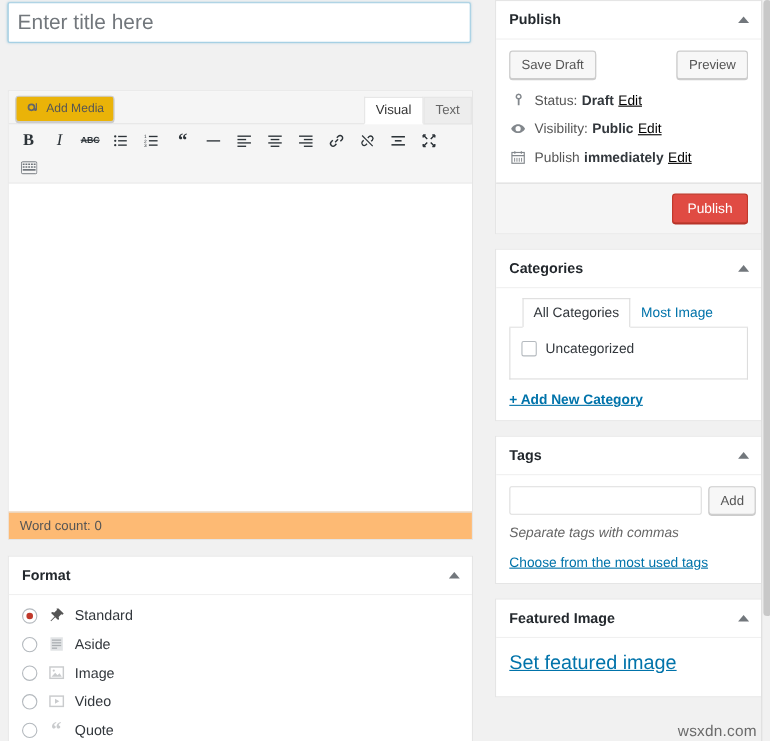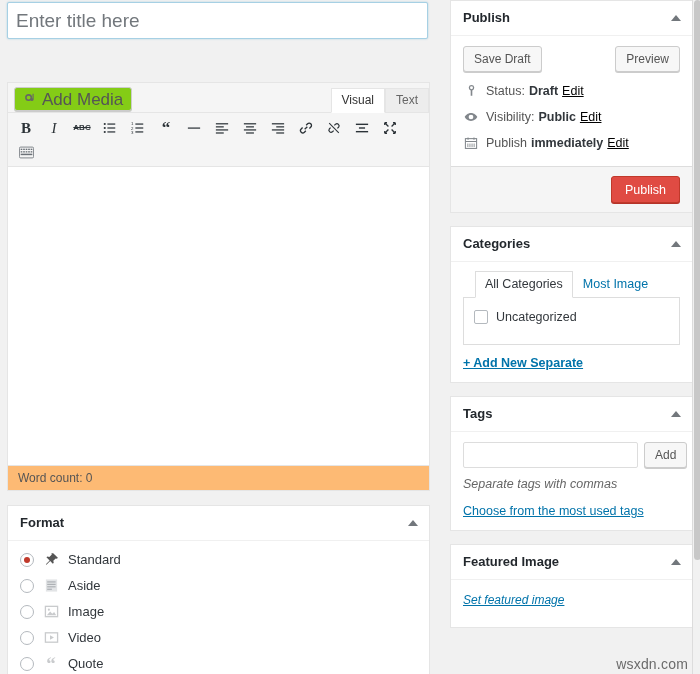--- a/index.html
+++ b/index.html
@@ -56,23 +56,23 @@
     border-bottom: 1px solid #e5e5e5;
     height: 30px;
     padding: 4px 6px 0 6px;
   }
   .btn {
     display: inline-flex;
     align-items: center;
     gap: 5px;
     height: 24px;
     padding: 0 8px;
-    font-size: 17px;
+    font-size: 11px;
     color: #555;
-    background: #84cc16;
+    background: #eab308;
     border: 1px solid #ccc;
     border-radius: 3px;
     cursor: pointer;
     white-space: nowrap;
     line-height: 1;
     box-shadow: 0 1px 0 #ccc;
   }
   .media-icon { width: 14px; height: 14px; display: block; }
 
   .ed-tabs {
@@ -342,25 +342,24 @@
     display: inline-block;
     margin-top: 13px;
     font-size: 12.5px;
     color: #0073aa;
     text-decoration: underline;
     cursor: pointer;
   }
 
   
   .feat-link {
-    font-size: 12px;
+    font-size: 18px;
     color: #0073aa;
     text-decoration: underline;
     cursor: pointer;
-    font-style: italic;
   }
 
   
   #scrollbar {
     position: absolute;
     right: 0; top: 0;
     width: 8px; height: 674px;
     background: #f1f1f1;
     border-left: 1px solid #dcdcdc;
   }
@@ -672,21 +671,21 @@
         <div class="cat-tabs">
           <div class="cat-tab active">All Categories</div>
           <div class="cat-tab">Most Image</div>
         </div>
         <div class="cat-box">
           <div class="cat-item">
             <span class="checkbox"></span>
             <span class="cat-label">Uncategorized</span>
           </div>
         </div>
-        <span class="add-cat">+ Add New Separate</span>
+        <span class="add-cat">+ Add New Category</span>
       </div>
     </div>
 
     <div class="postbox">
       <div class="pb-head">
         <span>Tags</span>
         <span class="pb-toggle">
           <span class="caret-up"></span>
         </span>
       </div>

